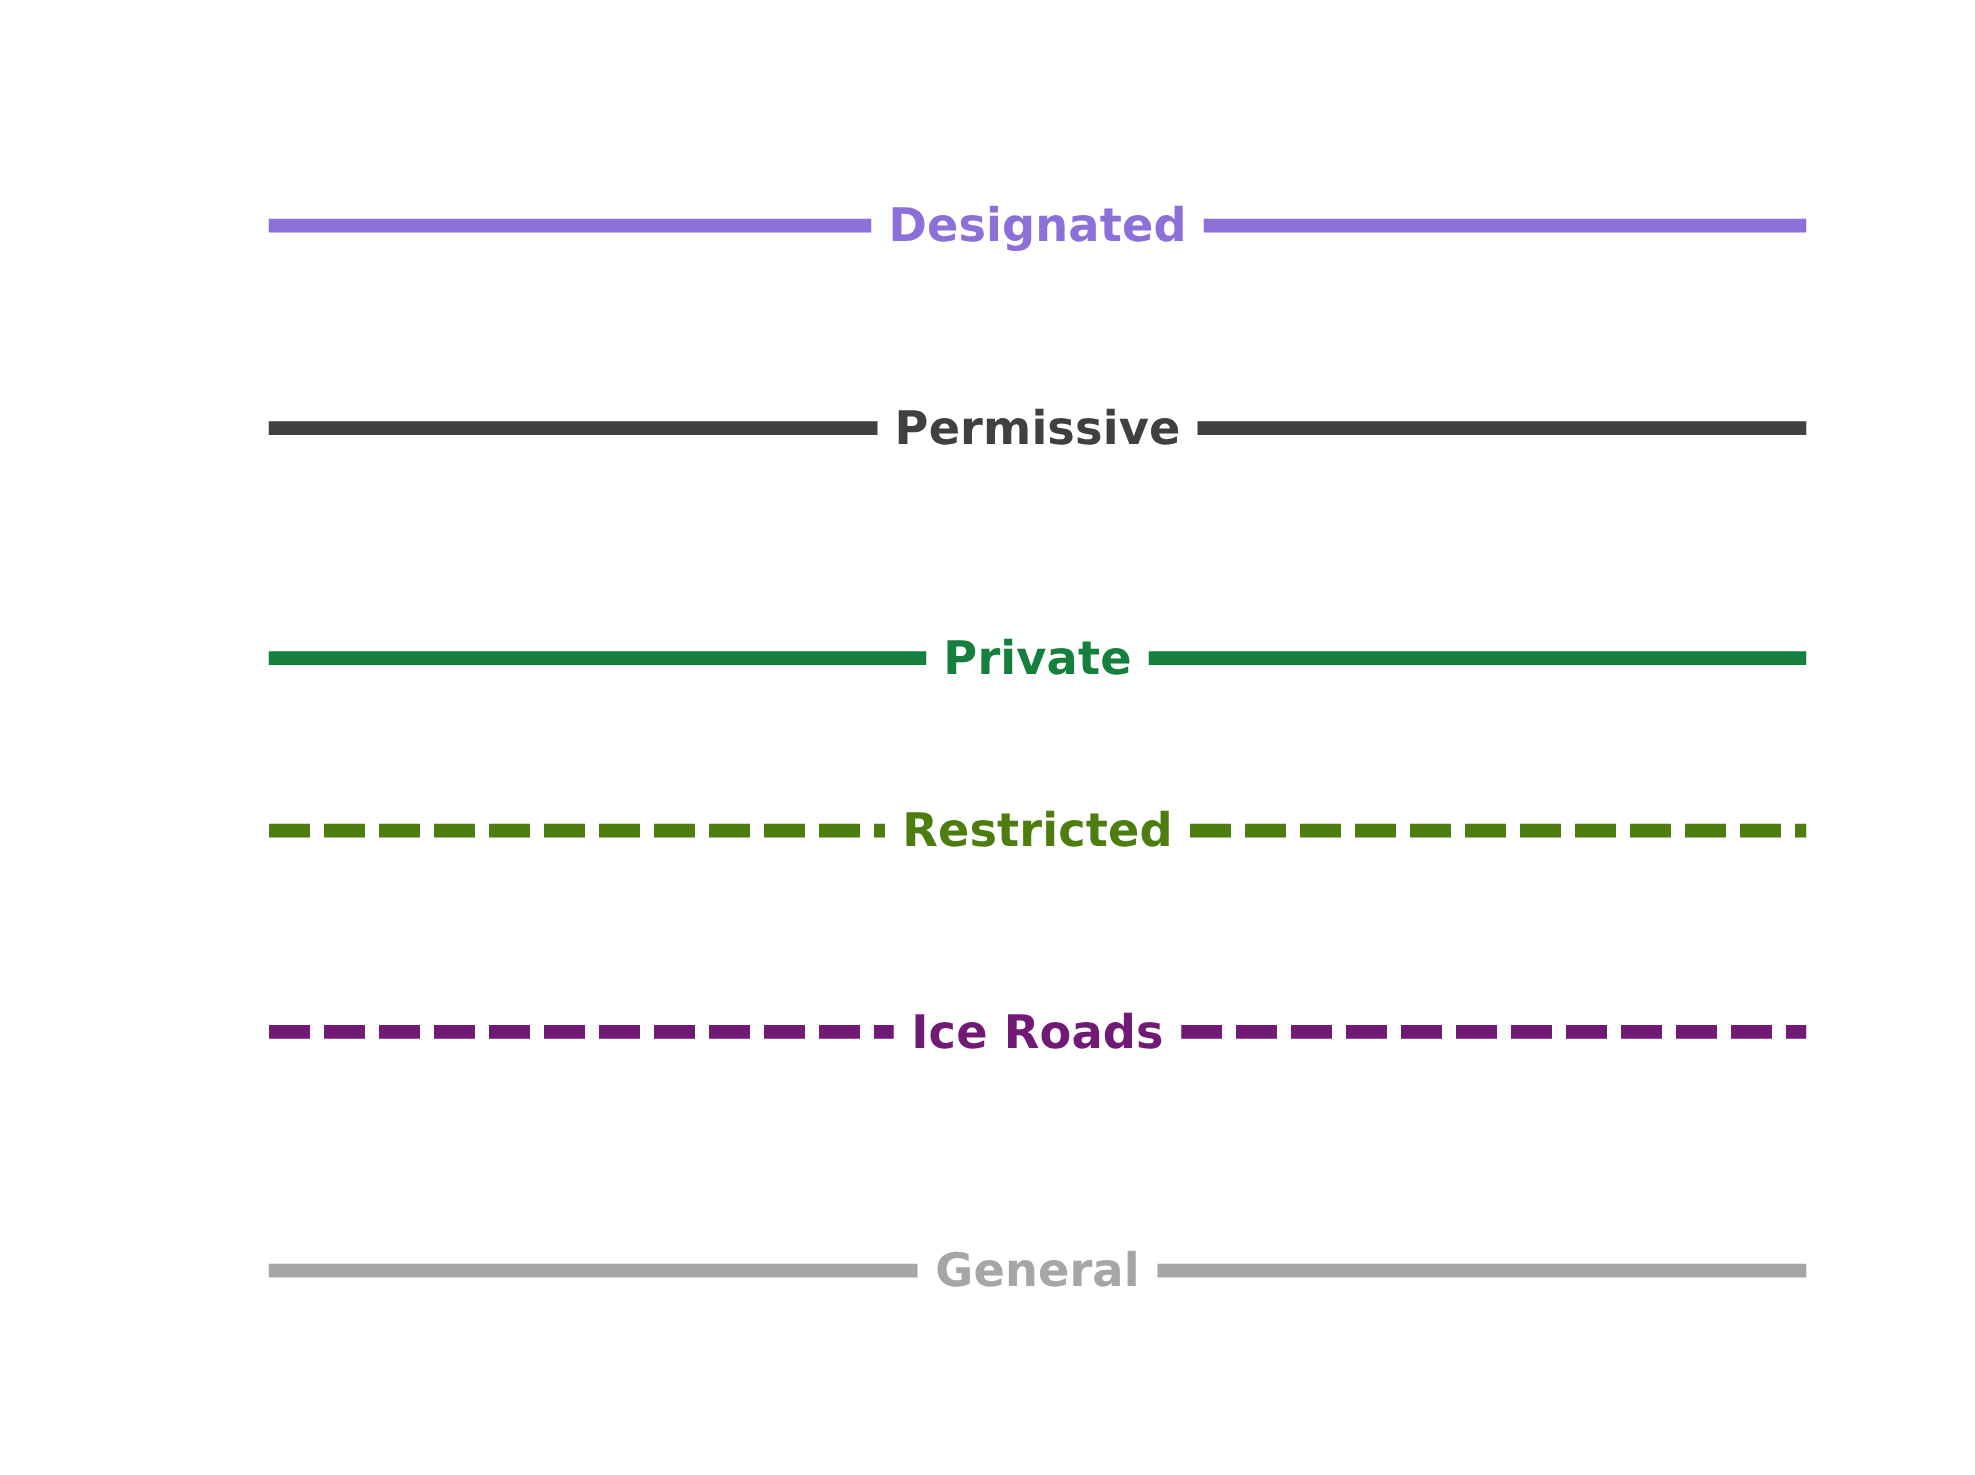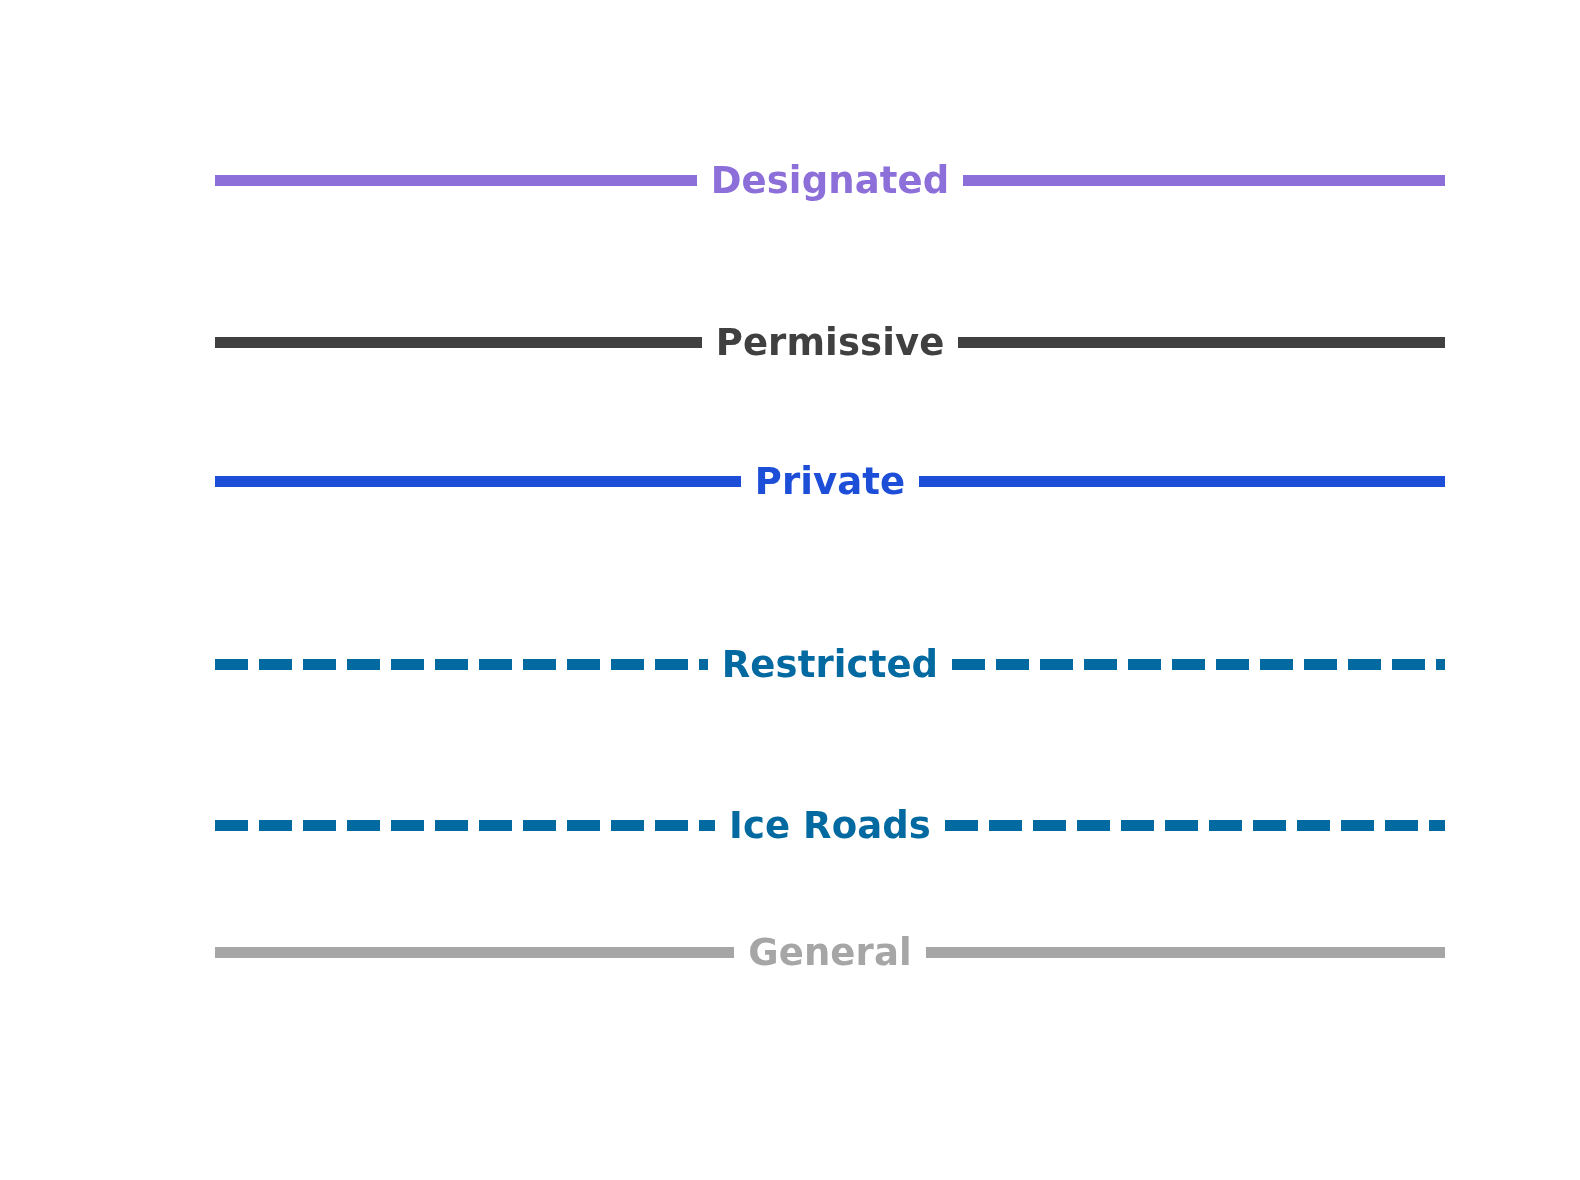--- a/index.html
+++ b/index.html
@@ -74,33 +74,33 @@
 <div class="legend-row" style="color: rgb(140, 111, 217); top: 150px;">
       <div class="legend-line solid" style="border-top-width: 11px;"></div>
       <span class="legend-label">Designated</span>
       <div class="legend-line solid" style="border-top-width: 11px;"></div>
     </div>
     <div class="legend-row" style="color: #404040; top: 312px;">
       <div class="legend-line solid" style="border-top-width: 11px;"></div>
       <span class="legend-label">Permissive</span>
       <div class="legend-line solid" style="border-top-width: 11px;"></div>
     </div>
-    <div class="legend-row" style="color: #1d4ed8; top: 451px;">
+    <div class="legend-row" style="color: #15803d; top: 496px;">
       <div class="legend-line solid" style="border-top-width: 11px;"></div>
       <span class="legend-label">Private</span>
       <div class="legend-line solid" style="border-top-width: 11px;"></div>
     </div>
-    <div class="legend-row" style="color: #0369a1; top: 634px;">
+    <div class="legend-row" style="color: #4d7c0f; top: 634px;">
       <div class="legend-line dashed" style="height: 11px;"></div>
       <span class="legend-label">Restricted</span>
       <div class="legend-line dashed" style="height: 11px;"></div>
     </div>
-    <div class="legend-row" style="color: #0369a1; top: 795px;">
+    <div class="legend-row" style="color: #701a75; top: 795px;">
       <div class="legend-line dashed" style="height: 11px;"></div>
       <span class="legend-label">Ice Roads</span>
       <div class="legend-line dashed" style="height: 11px;"></div>
     </div>
-    <div class="legend-row" style="color: rgb(166, 166, 166); top: 922px;">
+    <div class="legend-row" style="color: rgb(166, 166, 166); top: 986px;">
       <div class="legend-line solid" style="border-top-width: 11px;"></div>
       <span class="legend-label">General</span>
       <div class="legend-line solid" style="border-top-width: 11px;"></div>
     </div>
   </div>
 
 </body></html>

